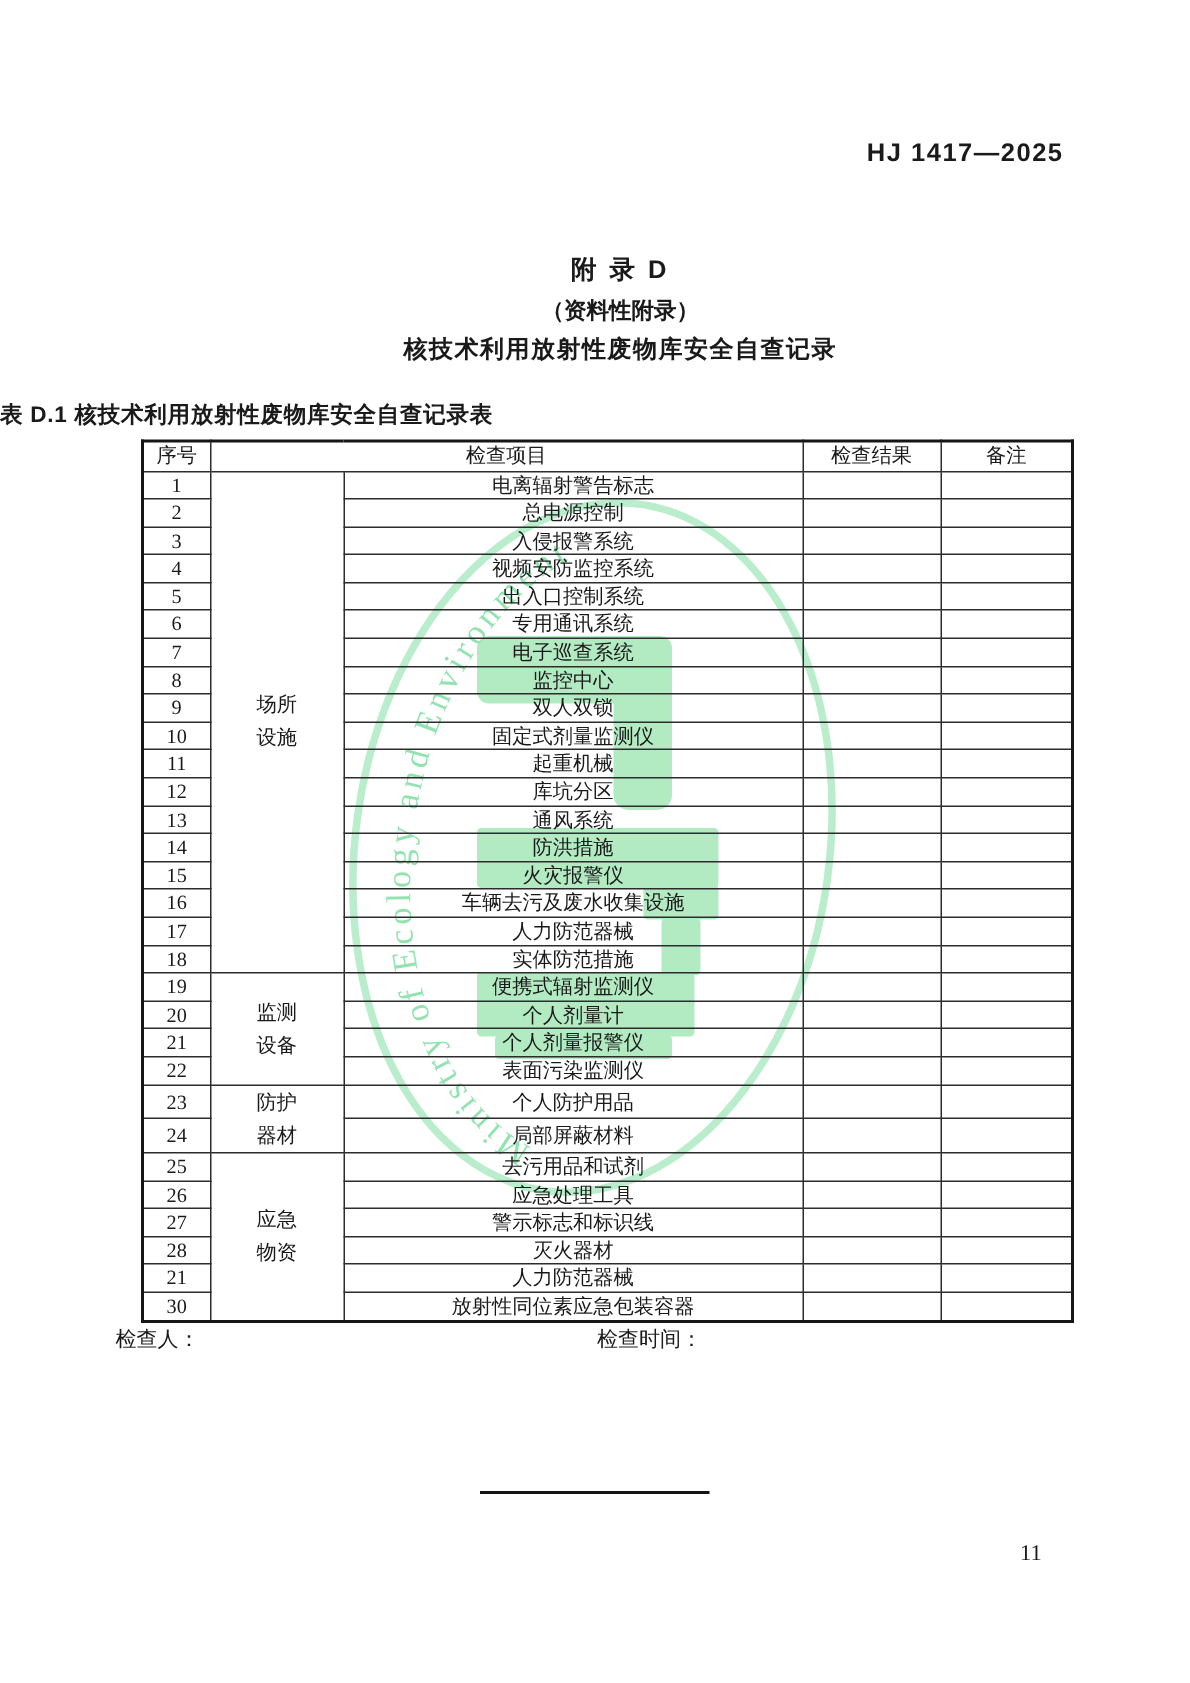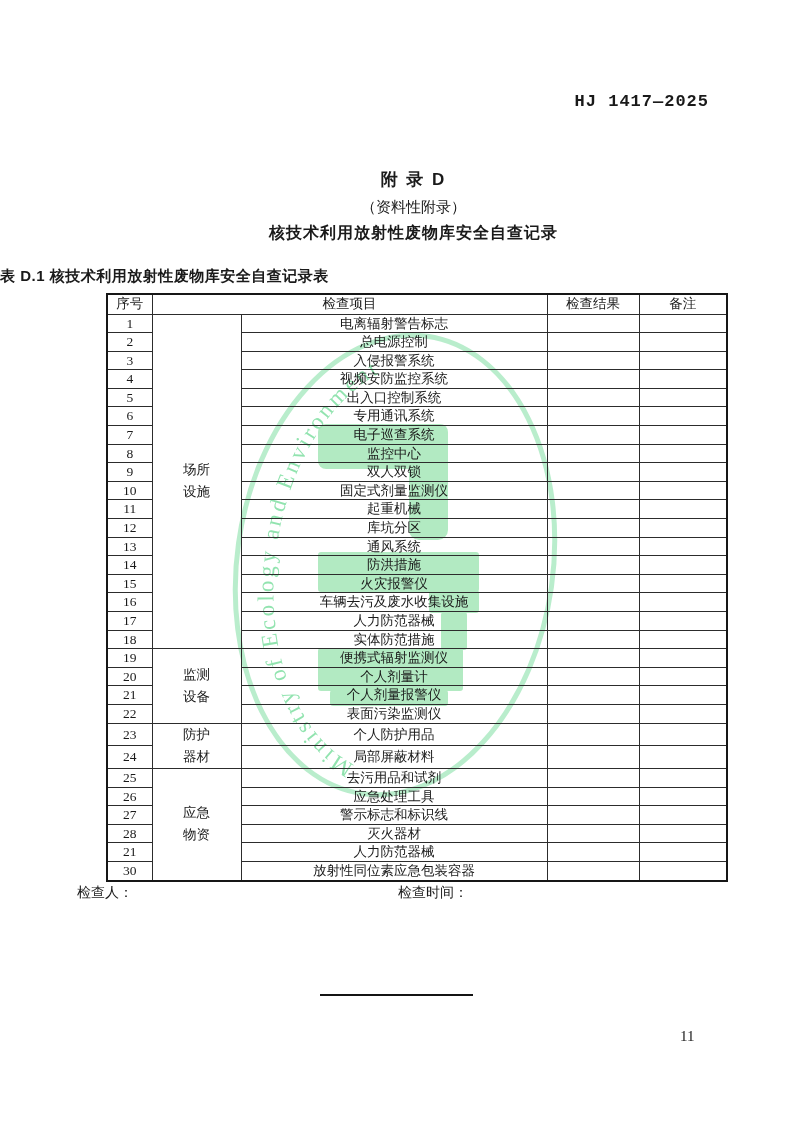--- a/index.html
+++ b/index.html
@@ -8,39 +8,39 @@
     position:relative;
     width:793px; height:1122px;
     background:#ffffff;
     overflow:hidden;
     font-family:"Liberation Serif","DejaVu Serif",serif;
     color:#1a1a1a;
   }
   
   .doc-code {
     position:absolute; top:92px; right:84px;
-    font-family:Liberation Mono, monospace;
+    font-family:Liberation Sans, sans-serif;
     font-weight:bold; font-size:17px; letter-spacing:1px;
   }
   
   .title-block { position:absolute; top:168px; left:0; width:100%; text-align:center;
     font-family:"Liberation Sans","DejaVu Sans",sans-serif;padding-left:34px; }
   .t1 { font-size:17px; font-weight:bold; letter-spacing:2px; margin-bottom:7px; }
-  .t2 { font-size:15px; font-weight:normal; margin-bottom:6px; }
+  .t2 { font-size:15px; font-weight:bold; margin-bottom:6px; }
   .t3 { font-size:16px; font-weight:bold; letter-spacing:1px; }
   
   .tbl-caption {
     position:absolute; top:267px; left:0; width:100%; text-align:left;
     font-family:"Liberation Sans","DejaVu Sans",sans-serif;
     font-size:15px; font-weight:bold; letter-spacing:0.5px;
   }
   
   .wm { position:absolute; top:0; left:0; z-index:0; pointer-events:none; }
   
-  .tbl-wrap { position:absolute; top:293px; left:106px; z-index:1;border-radius:11px; }
+  .tbl-wrap { position:absolute; top:293px; left:94px; z-index:1;border-radius:11px; }
   table.checklist {
     border-collapse:collapse; table-layout:fixed; width:620px;
     background:transparent;
     border:2px solid #161616;
     font-size:13.5px;
   }
   table.checklist th, table.checklist td {
     border:1px solid #2c2c2c;
     text-align:center; vertical-align:middle;
     padding:0; overflow:hidden; white-space:nowrap;

